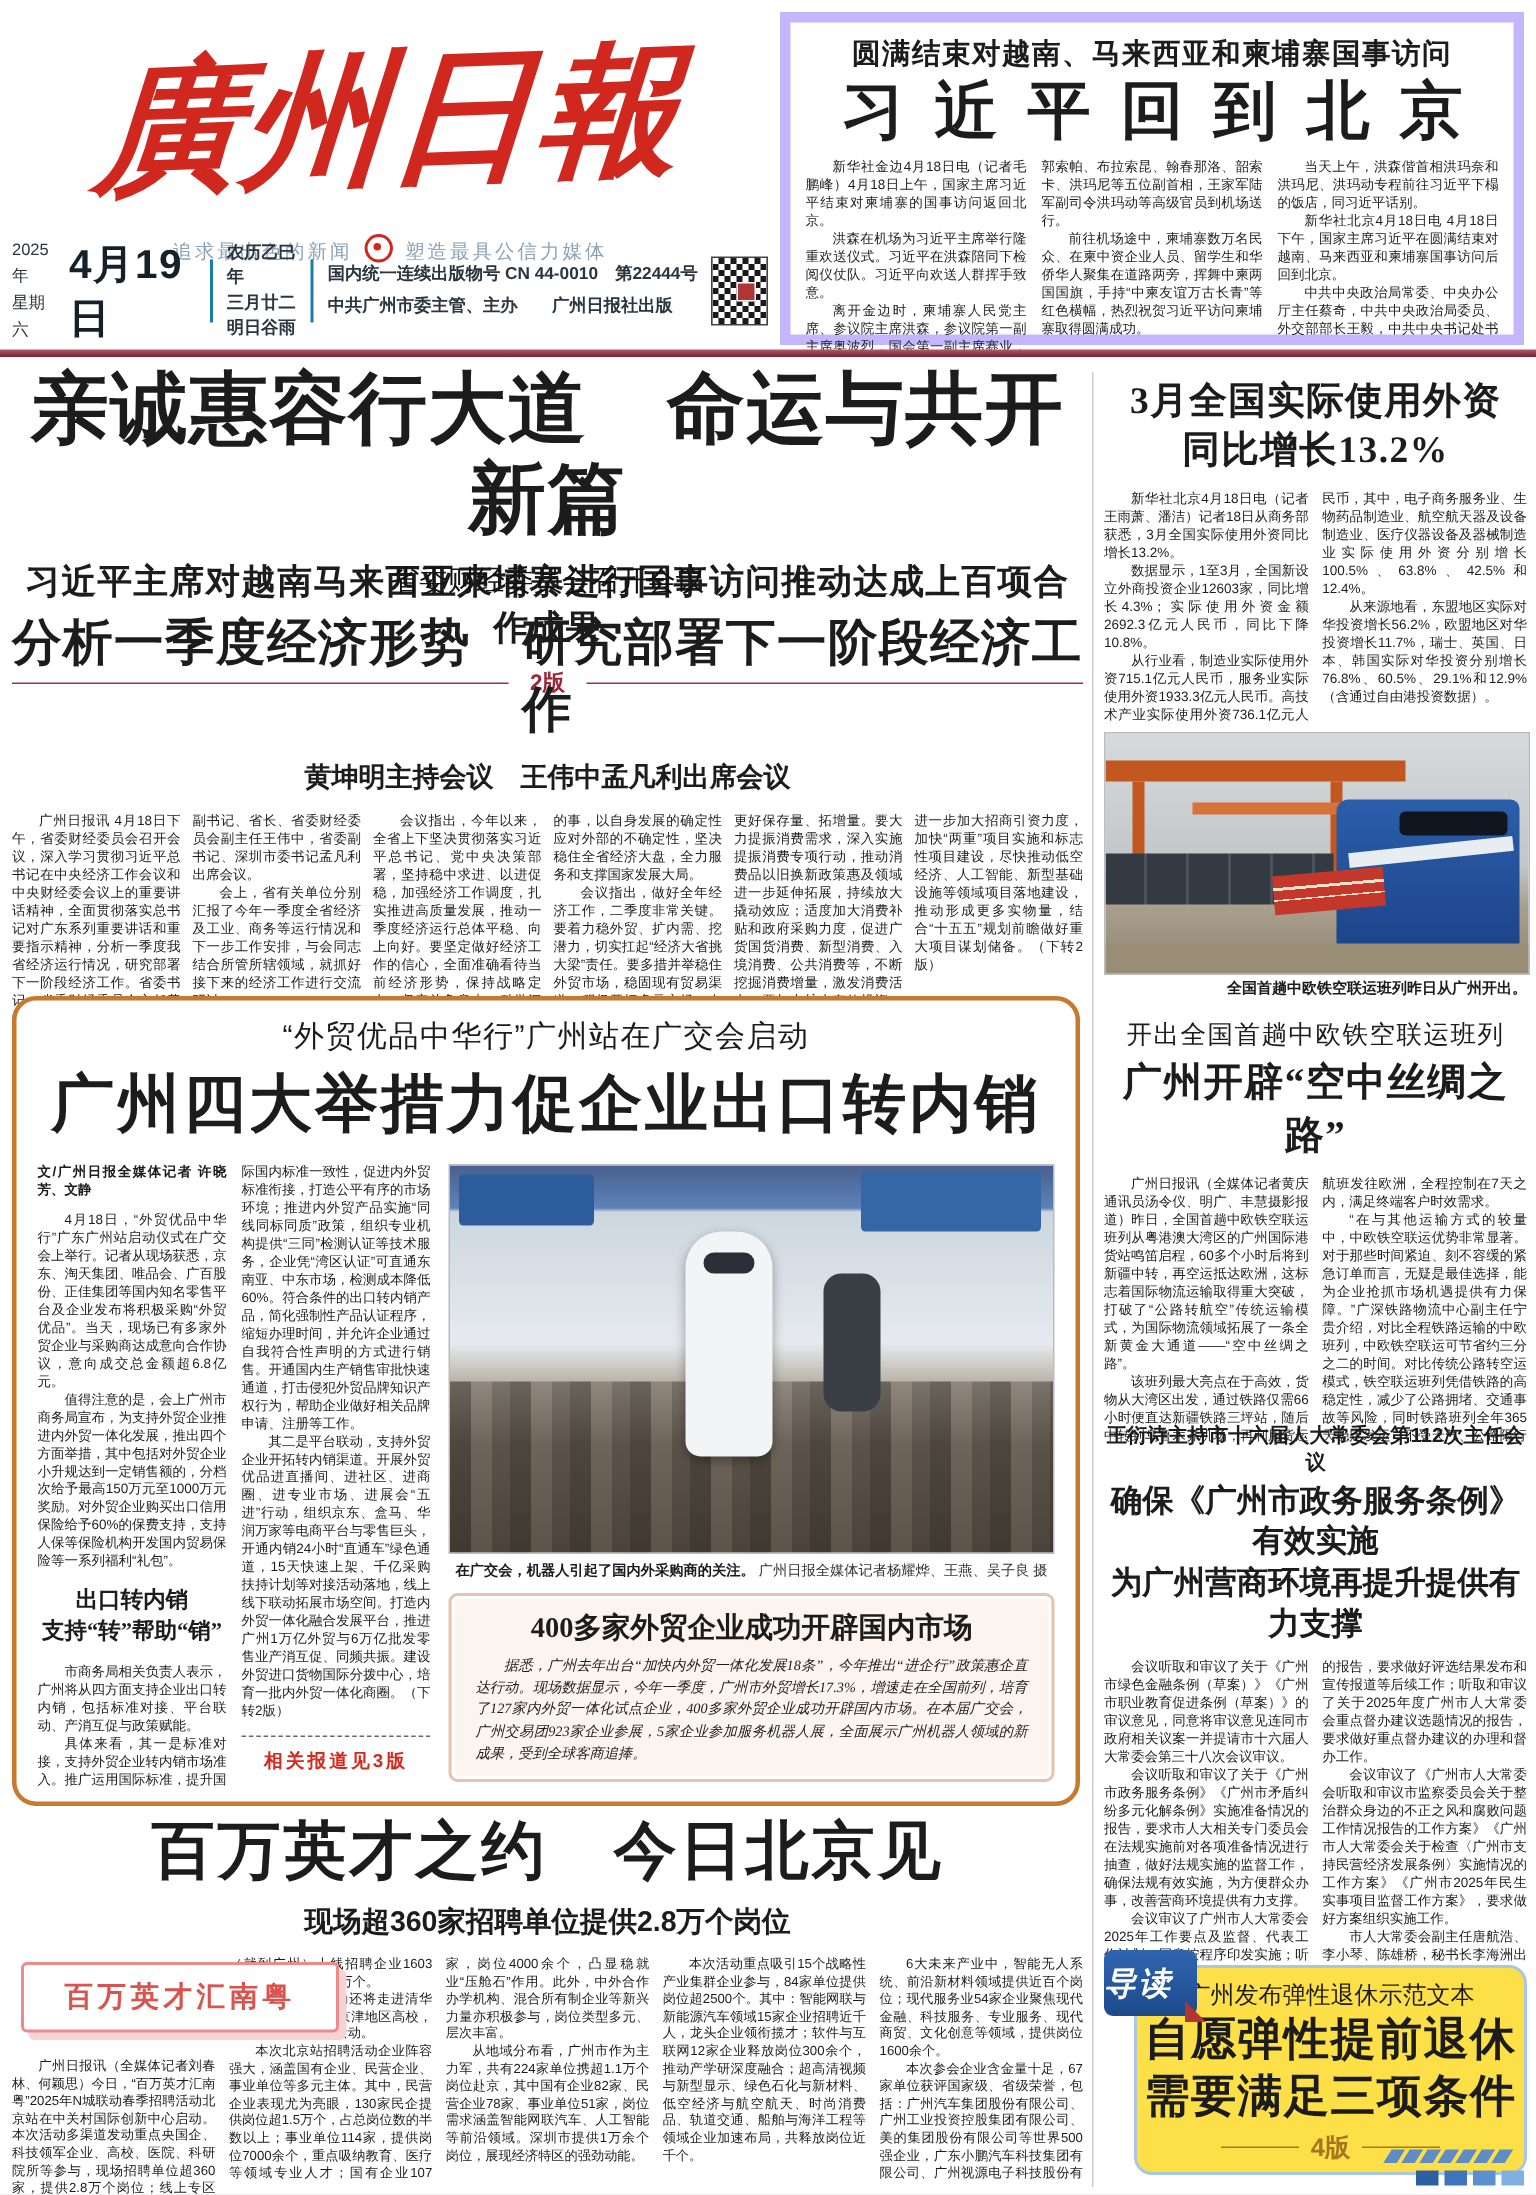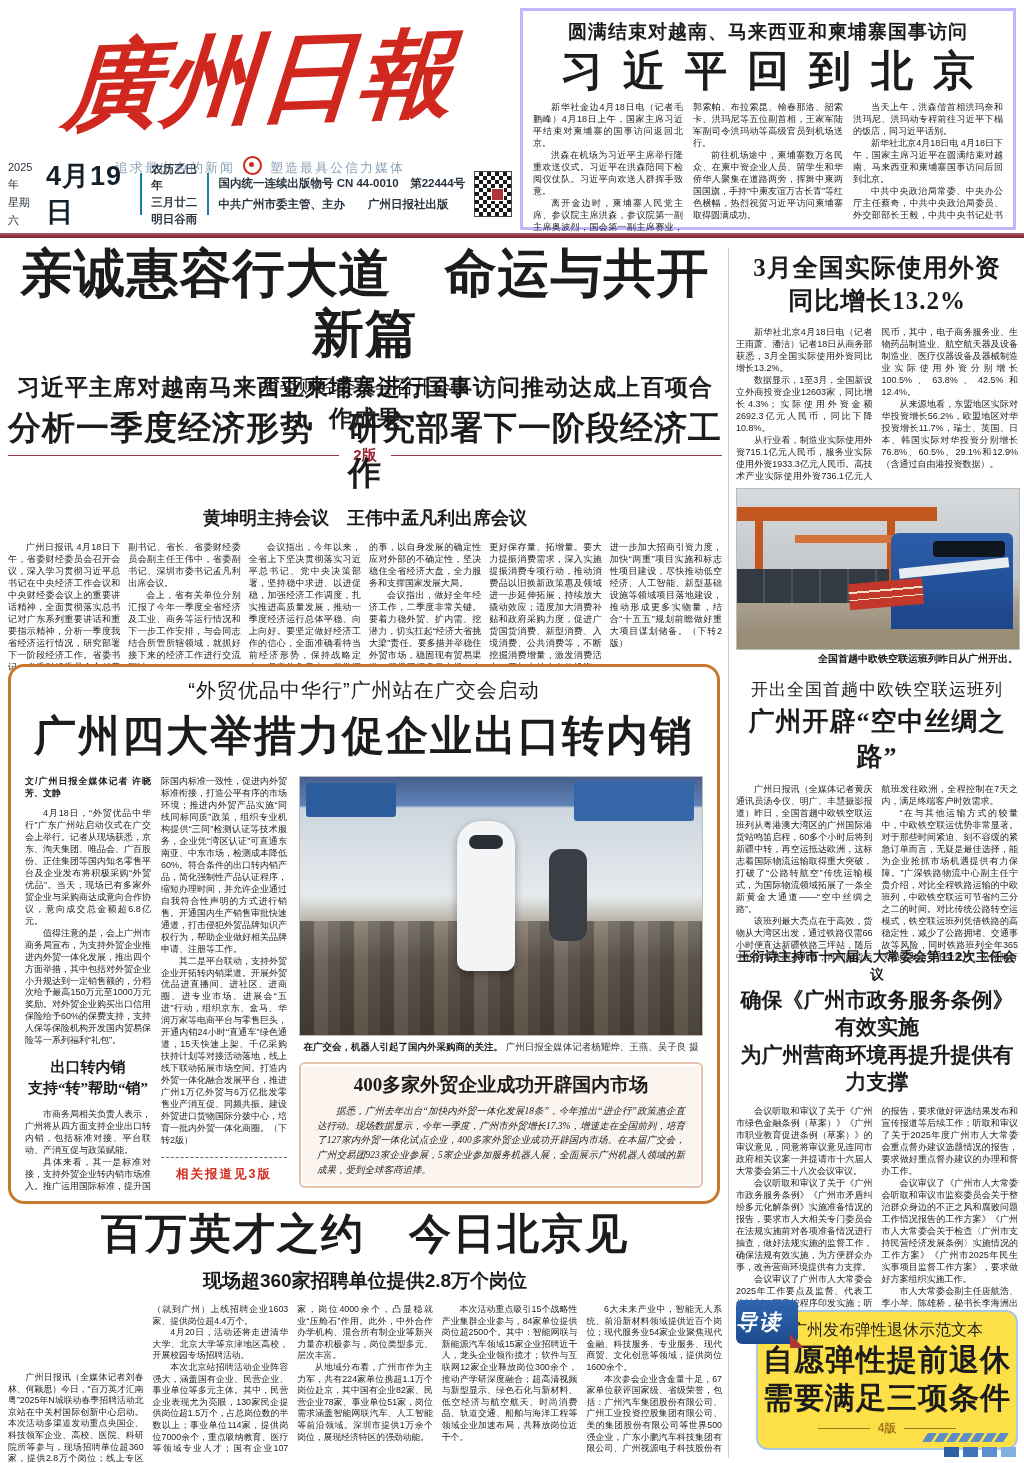--- a/index.html
+++ b/index.html
@@ -23,21 +23,21 @@
   .dl-date{font-size:27px;font-weight:bold;color:#15202b;letter-spacing:1px;}
   .vbar{width:3px;height:42px;background:#1b7ea6;}
   .dl-lunar{font-size:11.5px;font-weight:bold;line-height:1.45;color:#2b3540;}
   .dl-pub{font-size:11.5px;font-weight:bold;line-height:1.8;color:#2b3540;white-space:nowrap;}
   .qr{margin-left:auto;width:44px;height:44px;border:1px solid #444;
       background:conic-gradient(#1a1a1a 25%,#fff 0 50%,#1a1a1a 0 75%,#fff 0) 0 0/8px 8px;position:relative;}
   .qr:after{content:"";position:absolute;left:16px;top:16px;width:11px;height:11px;background:#b03535;border:1px solid #fff;}
 
   
   .return-box{position:absolute;left:520px;top:8px;width:496px;height:222px;
-      border:3px solid #c4b5fd;box-sizing:border-box;padding:8px 10px;}
+      border:7px solid #c4b5fd;box-sizing:border-box;padding:8px 10px;}
   .rb-kicker{text-align:center;font-size:19px;font-weight:600;letter-spacing:1px;}
   .rb-headline{text-align:center;font-family:"Liberation Serif",serif;font-weight:900;
       font-size:42px;letter-spacing:20px;text-indent:20px;margin-top:2px;line-height:1.15;}
   .rb-body{margin-top:7px;height:134px;overflow:hidden;column-count:3;column-gap:10px;
       font-size:9px;line-height:1.33;}
 
   .rule-red{position:absolute;left:0;top:233px;width:1024px;height:5px;
       background:linear-gradient(#b05a6b,#7c1f31);}
 
   
@@ -139,21 +139,21 @@
       font-family:"Liberation Serif",serif;font-weight:900;font-style:italic;font-size:21px;
       line-height:44px;letter-spacing:2px;}
   .dd-badge:after{content:"";position:absolute;right:-6px;bottom:-4px;width:0;height:0;
       border-left:14px solid transparent;border-top:14px solid #b03535;transform:rotate(180deg);}
   .dd-box{position:absolute;left:20px;top:10px;right:0;bottom:0;border:2px solid #a9c7e2;
       border-radius:12px;text-align:center;padding-top:8px;box-sizing:border-box;background:#fde047;}
   .dd-kicker{font-size:16px;}
   .dd-h{font-family:"Liberation Serif",serif;font-weight:900;font-size:30px;line-height:1.25;letter-spacing:1px;}
   .dd-ref{display:flex;align-items:center;justify-content:center;margin-top:4px;}
   .dd-ref .gline{width:52px;height:1px;background:#a5761f;}
-  .dd-ref .gtext{color:#a5761f;font-weight:bold;font-size:12px;padding:0 8px;}
+  .dd-ref .gtext{color:#a5761f;font-weight:bold;font-size:17px;padding:0 8px;}
   .dd-stripes{position:absolute;right:10px;bottom:6px;display:flex;gap:3px;}
   .dd-stripes span{display:block;width:9px;height:9px;background:#5e8cc4;transform:skewX(-32deg);}
 
   .color-bars{position:absolute;left:944px;top:1447px;display:flex;gap:4px;}
   .color-bars span{display:block;width:15px;height:10px;}
 </style>
 </head>
 <body>
 
 <div class="page">
@@ -261,20 +261,21 @@
         </div>
       </div>
     </div>
   </section>
 
   <section class="talent">
     <div class="t-h">百万英才之约　今日北京见</div>
     <div class="t-sub">现场超360家招聘单位提供2.8万个岗位</div>
     <div class="t-body">
       <div class="t-spacer"></div>
+      <div class="t-badge">百万英才汇南粤</div>
       <p>广州日报讯（全媒体记者刘春林、何颖思）今日，“百万英才汇南粤”2025年N城联动春季招聘活动北京站在中关村国际创新中心启动。本次活动多渠道发动重点央国企、科技领军企业、高校、医院、科研院所等参与，现场招聘单位超360家，提供2.8万个岗位；线上专区（就到广州）上线招聘企业1603家、提供岗位超4.4万个。</p>
       <p>4月20日，活动还将走进清华大学、北京大学等京津地区高校，开展校园专场招聘活动。</p>
       <p>本次北京站招聘活动企业阵容强大，涵盖国有企业、民营企业、事业单位等多元主体。其中，民营企业表现尤为亮眼，130家民企提供岗位超1.5万个，占总岗位数的半数以上；事业单位114家，提供岗位7000余个，重点吸纳教育、医疗等领域专业人才；国有企业107家，岗位4000余个，凸显稳就业“压舱石”作用。此外，中外合作办学机构、混合所有制企业等新兴力量亦积极参与，岗位类型多元、层次丰富。</p>
       <p>从地域分布看，广州市作为主力军，共有224家单位携超1.1万个岗位赴京，其中国有企业82家、民营企业78家、事业单位51家，岗位需求涵盖智能网联汽车、人工智能等前沿领域。深圳市提供1万余个岗位，展现经济特区的强劲动能。</p>
       <p>本次活动重点吸引15个战略性产业集群企业参与，84家单位提供岗位超2500个。其中：智能网联与新能源汽车领域15家企业招聘近千人，龙头企业领衔揽才；软件与互联网12家企业释放岗位300余个，推动产学研深度融合；超高清视频与新型显示、绿色石化与新材料、低空经济与航空航天、时尚消费品、轨道交通、船舶与海洋工程等领域企业加速布局，共释放岗位近千个。</p>
       <p>6大未来产业中，智能无人系统、前沿新材料领域提供近百个岗位；现代服务业54家企业聚焦现代金融、科技服务、专业服务、现代商贸、文化创意等领域，提供岗位1600余个。</p>
       <p>本次参会企业含金量十足，67家单位获评国家级、省级荣誉，包括：广州汽车集团股份有限公司、广州工业投资控股集团有限公司、美的集团股份有限公司等世界500强企业，广东小鹏汽车科技集团有限公司、广州视源电子科技股份有限公司、广东海大集团股份有限公司等《财富》中国500强、中国制造500强和2024胡润中国500强企业，以及广汽埃安新能源汽车股份有限公司、东风日产乘用车公司、广东汇天航空航天科技有限公司等国家高新技术企业。此外，还包括国家级专精特新“小巨人”12家，广东省级专精特新企业13家，独角兽企业2家，以及佳都科技等人工智能企业。</p>
     </div>
   </section>
 

